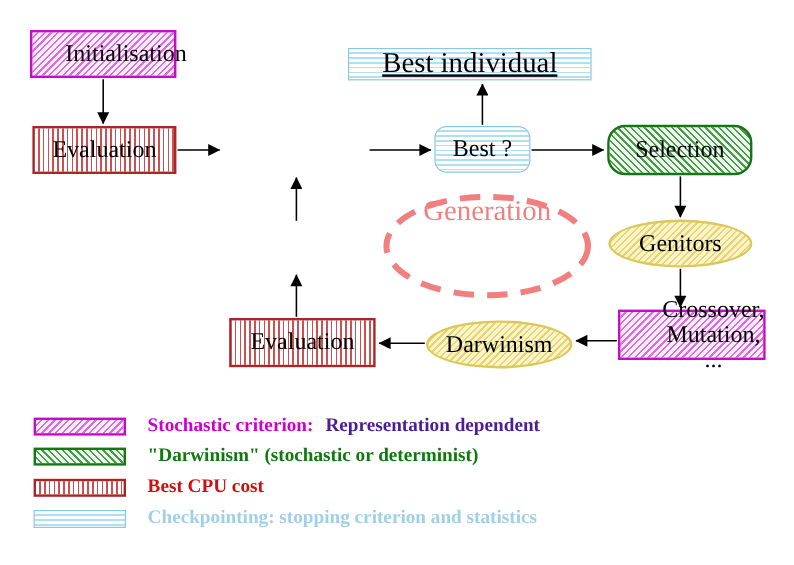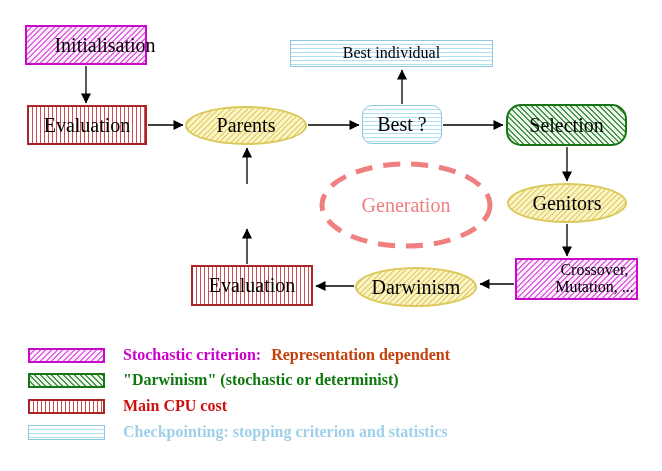--- a/index.html
+++ b/index.html
@@ -6,23 +6,23 @@
   #canvas{
     position:relative;width:662px;height:471px;background:#ffffff;overflow:hidden;
     font-family:"Liberation Serif","DejaVu Serif",serif;
   }
   .layer{position:absolute;left:0;top:0;}
   .node{
     position:absolute;display:flex;align-items:center;justify-content:center;
     color:#000;text-align:center;line-height:1.05;box-sizing:border-box;
   }
   .fs20{font-size:20px;}
-  .fs22{font-size:16px;}
+  .fs22{font-size:24px;text-decoration:underline;}
   .fs17{font-size:17px;}
-  .fs16{font-size:16px;padding-left:36px;}
+  .fs16{font-size:20px;padding-left:36px;}
   .hatch-magenta{
     background:repeating-linear-gradient(135deg,#fdeefd 0px,#fdeefd 2.6px,#e06ae0 2.6px,#e06ae0 4px);
     border:2px solid #c90ac9;
   }
   .stripes-red{
     background:repeating-linear-gradient(90deg,#ffffff 0px,#ffffff 2.6px,#cc5050 2.6px,#cc5050 4px);
     border:2px solid #aa2626;
   }
   .hatch-yellow{
     background:repeating-linear-gradient(135deg,#faf4c6 0px,#faf4c6 2.6px,#e8d478 2.6px,#e8d478 4px);
@@ -32,28 +32,28 @@
     background:repeating-linear-gradient(180deg,#ffffff 0px,#ffffff 2.6px,#aedff2 2.6px,#aedff2 4px);
     border:2px solid #8cc6e0;
   }
   .hatch-green{
     background:repeating-linear-gradient(45deg,#edf6ed 0px,#edf6ed 2.6px,#4a9a4a 2.6px,#4a9a4a 4px);
     border:2px solid #167616;
   }
   .ellipse{border-radius:50%;}
   .rounded{border-radius:10px;}
   .generation-label{
-    position:absolute;color:#f08080;font-size:20px;
-    display:flex;align-items:center;justify-content:center;
+    position:absolute;color:#f08080;font-size:24px;
+    display:flex;justify-content:center;
   }
   .legend-row{position:absolute;display:flex;align-items:center;}
   .swatch{width:77px;height:15px;box-sizing:border-box;flex:0 0 auto;}
   .legend-text{margin-left:18px;font-size:16px;font-weight:bold;white-space:nowrap;}
   .lt-magenta{color:#cc00cc;}
-  .lt-gold{color:#c2410c;margin-left:10px;}
+  .lt-gold{color:#4c1d95;margin-left:10px;}
   .lt-green{color:#107810;}
   .lt-red{color:#cc1010;}
   .lt-cyan{color:#9fd0ea;font-family:Liberation Serif, serif;}
 </style>
 </head>
 <body>
 
 <div id="canvas">
 
   <svg class="layer" width="662" height="471" viewBox="0 0 662 471">
@@ -77,23 +77,20 @@
   </svg>
 
   <div class="node hatch-magenta fs20" style="left:25px;top:25px;width:122px;height:40px;padding-left:38px;">
     <span>Initialisation</span>
   </div>
 
   <div class="node stripes-red fs20" style="left:27px;top:105px;width:120px;height:40px;">
     <span>Evaluation</span>
   </div>
 
-  <div class="node hatch-yellow ellipse fs20" style="left:185px;top:106px;width:122px;height:39px;">
-    <span>Parents</span>
-  </div>
 
   <div class="node stripes-cyan fs22" style="left:290px;top:40px;width:203px;height:27px;border-width:1.5px;">
     <span>Best individual</span>
   </div>
 
   <div class="node stripes-cyan rounded fs20" style="left:362px;top:105px;width:80px;height:39px;border-width:1.5px;">
     <span>Best ?</span>
   </div>
 
   <div class="node hatch-green fs20" style="left:506px;top:104px;width:121px;height:42px;border-radius:15px;">
@@ -131,21 +128,21 @@
     </div>
     <div class="legend-row" style="left:28px;top:371px;">
       <div class="swatch hatch-green"></div>
       <div class="legend-text">
         <span class="lt-green">"Darwinism" (stochastic or determinist)</span>
       </div>
     </div>
     <div class="legend-row" style="left:28px;top:397px;">
       <div class="swatch stripes-red"></div>
       <div class="legend-text">
-        <span class="lt-red">Main CPU cost</span>
+        <span class="lt-red">Best CPU cost</span>
       </div>
     </div>
     <div class="legend-row" style="left:28px;top:423px;">
       <div class="swatch stripes-cyan" style="border-width:1.5px;"></div>
       <div class="legend-text">
         <span class="lt-cyan">Checkpointing: stopping criterion and statistics</span>
       </div>
     </div>
   </div>
 

